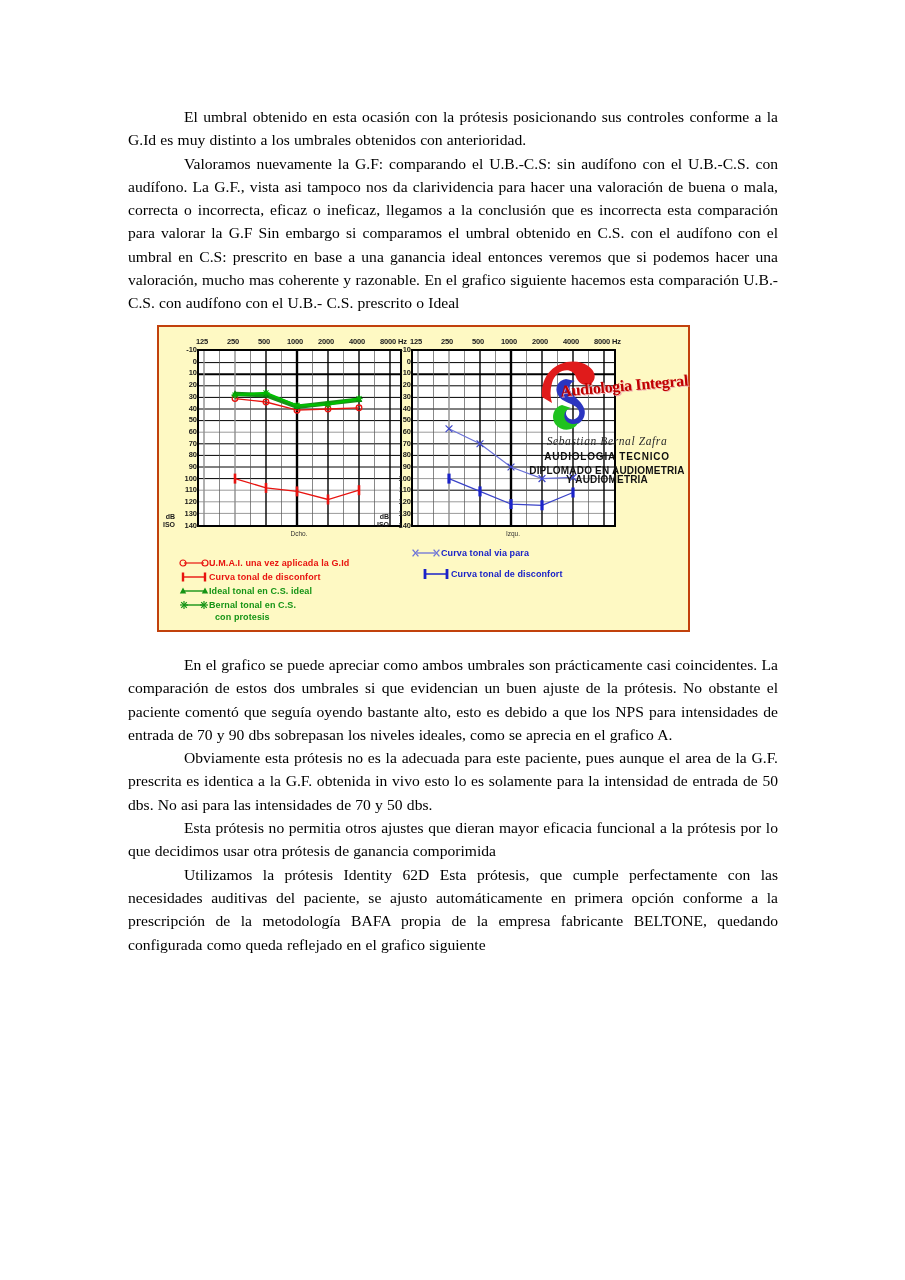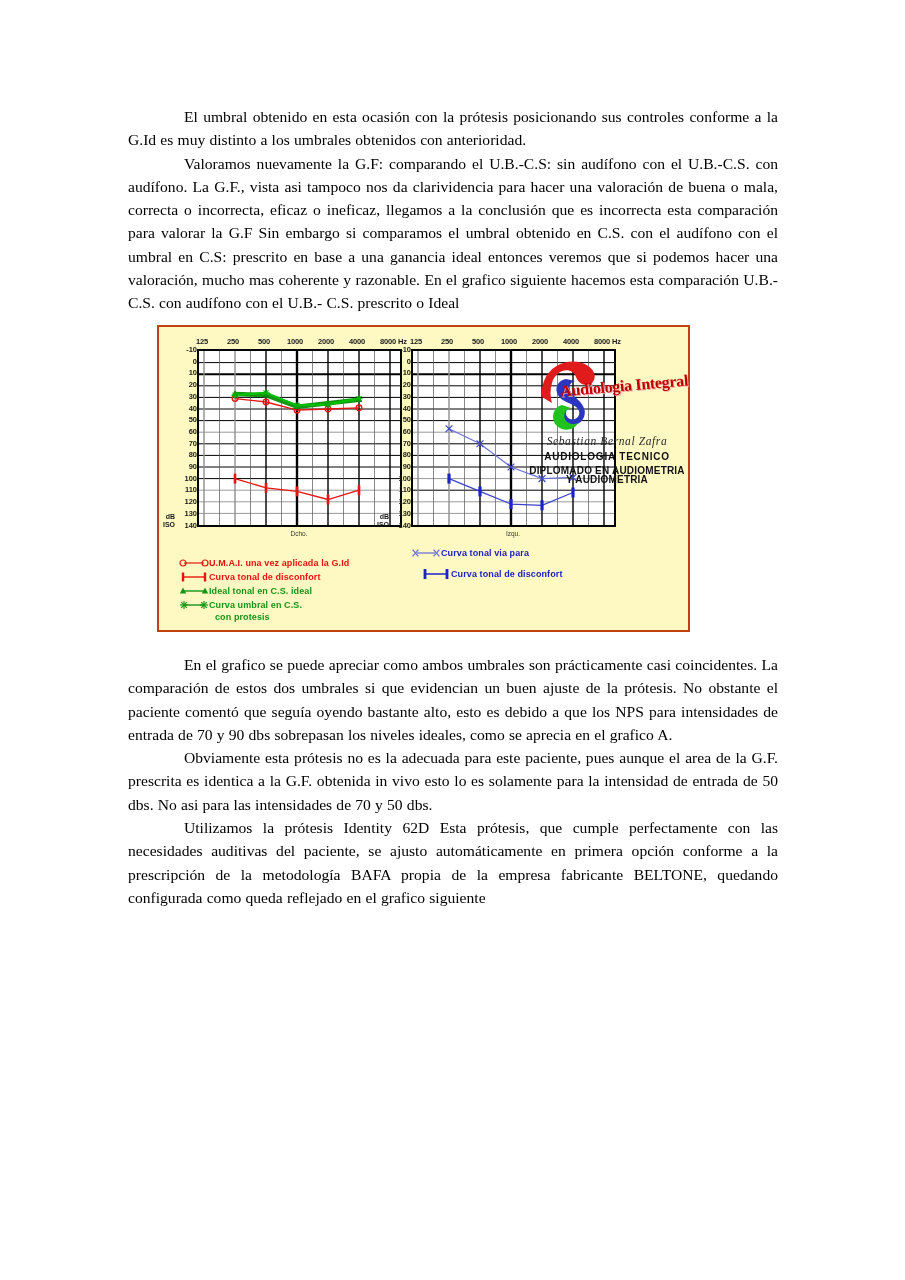--- a/index.html
+++ b/index.html
@@ -543,21 +543,21 @@
                 <line x1="2.2" y1="3.2" x2="7.8" y2="8.8"></line>
                   <line x1="7.8" y1="3.2" x2="2.2" y2="8.8"></line>
               </g>
               <g stroke="#169416" stroke-width="1.2">
                 <line x1="21" y1="6" x2="29" y2="6"></line>
                   <line x1="25" y1="2" x2="25" y2="10"></line>
                 <line x1="22.2" y1="3.2" x2="27.8" y2="8.8"></line>
                   <line x1="27.8" y1="3.2" x2="22.2" y2="8.8"></line>
               </g>
             </svg>
-          </span><span class="txt green">Curva umbral en C.S.</span>
+          </span><span class="txt green">Bernal tonal en C.S.</span>
           <span class="txt2 green">con protesis</span>
         </div>
       </div>
 
       <div class="legend-col" style="left:252px; top:218px; width:250px;">
 
         <div class="legend-row">
           <span class="sym">
             <svg width="30" height="12" viewBox="0 0 30 12" style="position:absolute;left:0;top:0;">
               <line x1="6" y1="6" x2="24" y2="6" stroke="#6b72d8" stroke-width="1.3"></line>
@@ -581,16 +581,17 @@
           </span><span class="txt blue">Curva tonal de disconfort</span>
         </div>
       </div>
 
     </div>
   </div>
 
   <div class="doc-body" style="top:653px;">
     <p class="para">En el grafico se puede apreciar como ambos umbrales son prácticamente casi coincidentes.  La comparación de estos dos umbrales si que evidencian un buen ajuste de la prótesis. No obstante el paciente comentó que seguía oyendo bastante alto, esto es debido a que los NPS para intensidades de entrada de 70 y 90 dbs sobrepasan los niveles ideales, como se aprecia en el grafico A.</p>
     <p class="para">Obviamente esta prótesis no es la adecuada para este paciente, pues aunque el area de la G.F. prescrita es identica a la G.F. obtenida in vivo esto lo es solamente para la intensidad de entrada de 50 dbs. No asi para las intensidades de 70 y 50 dbs.</p>
+    <p class="para">Esta prótesis no permitia otros ajustes que dieran mayor eficacia funcional a la prótesis por lo que decidimos usar  otra prótesis de ganancia comporimida</p>
     <p class="para">Utilizamos la prótesis Identity 62D   Esta prótesis, que cumple perfectamente con las necesidades auditivas del paciente, se ajusto automáticamente en primera opción conforme a la prescripción de la metodología BAFA propia de la empresa fabricante BELTONE, quedando configurada como queda reflejado en el grafico siguiente</p>
   </div>
 
 </div>
 
 </body></html>

